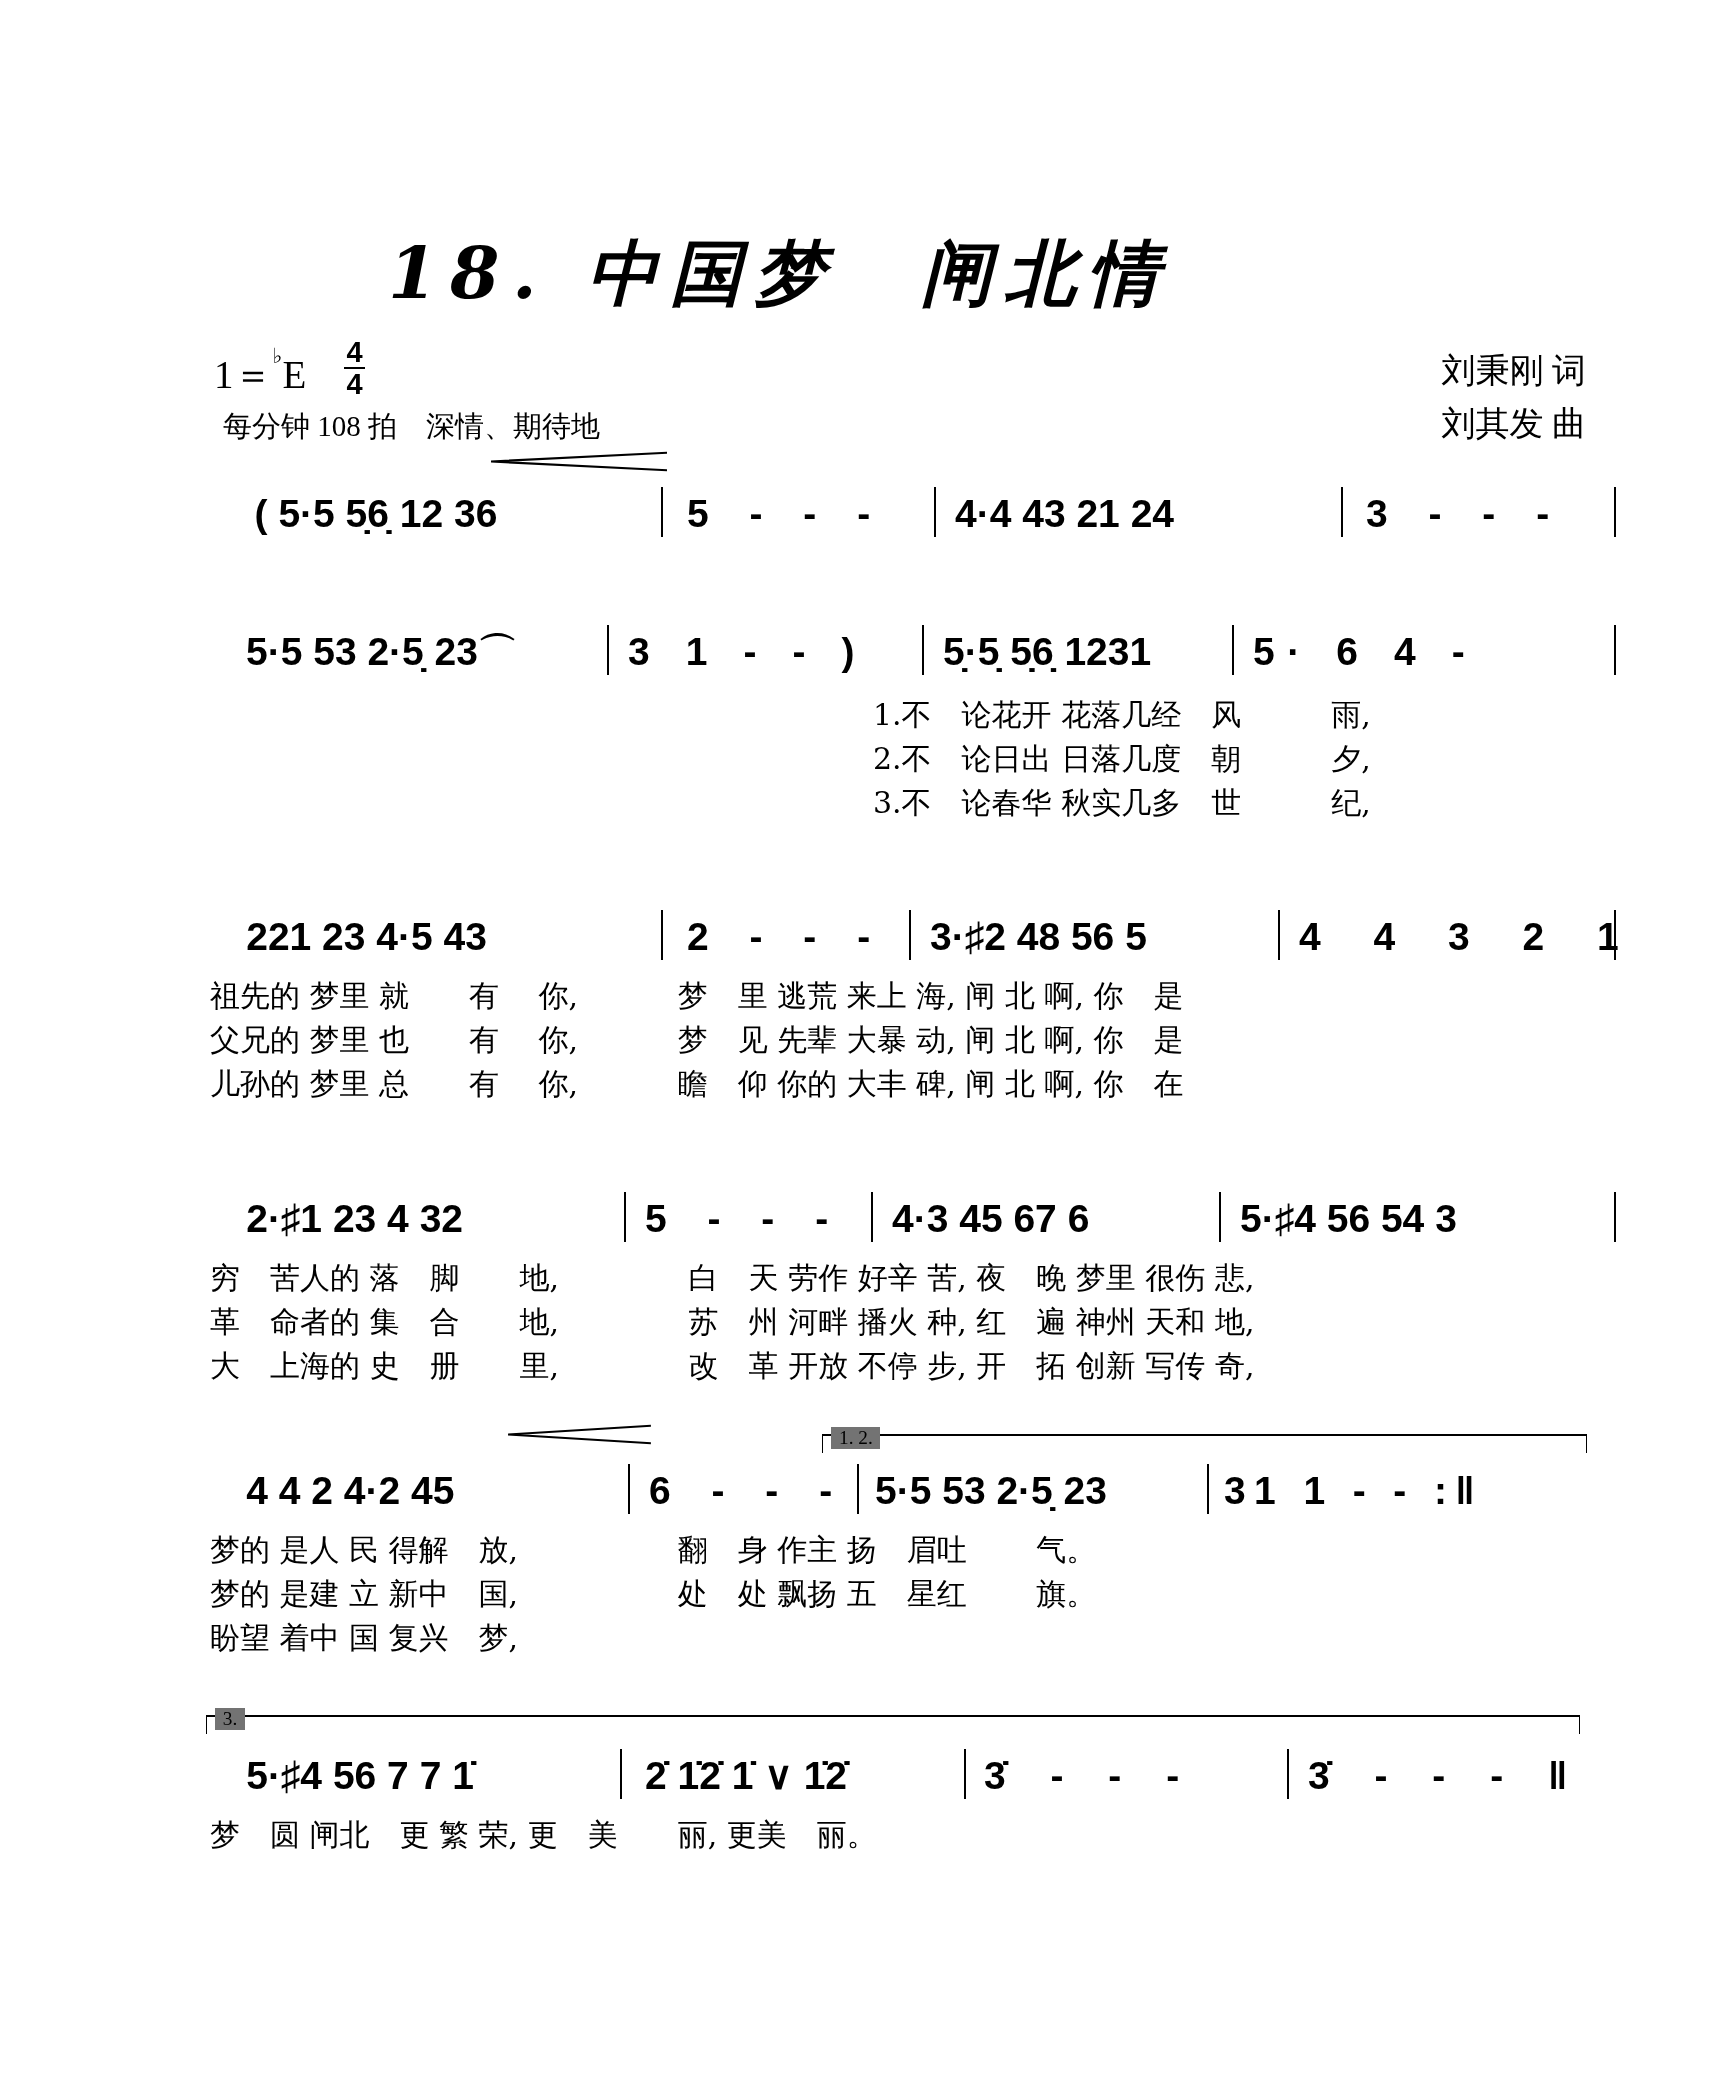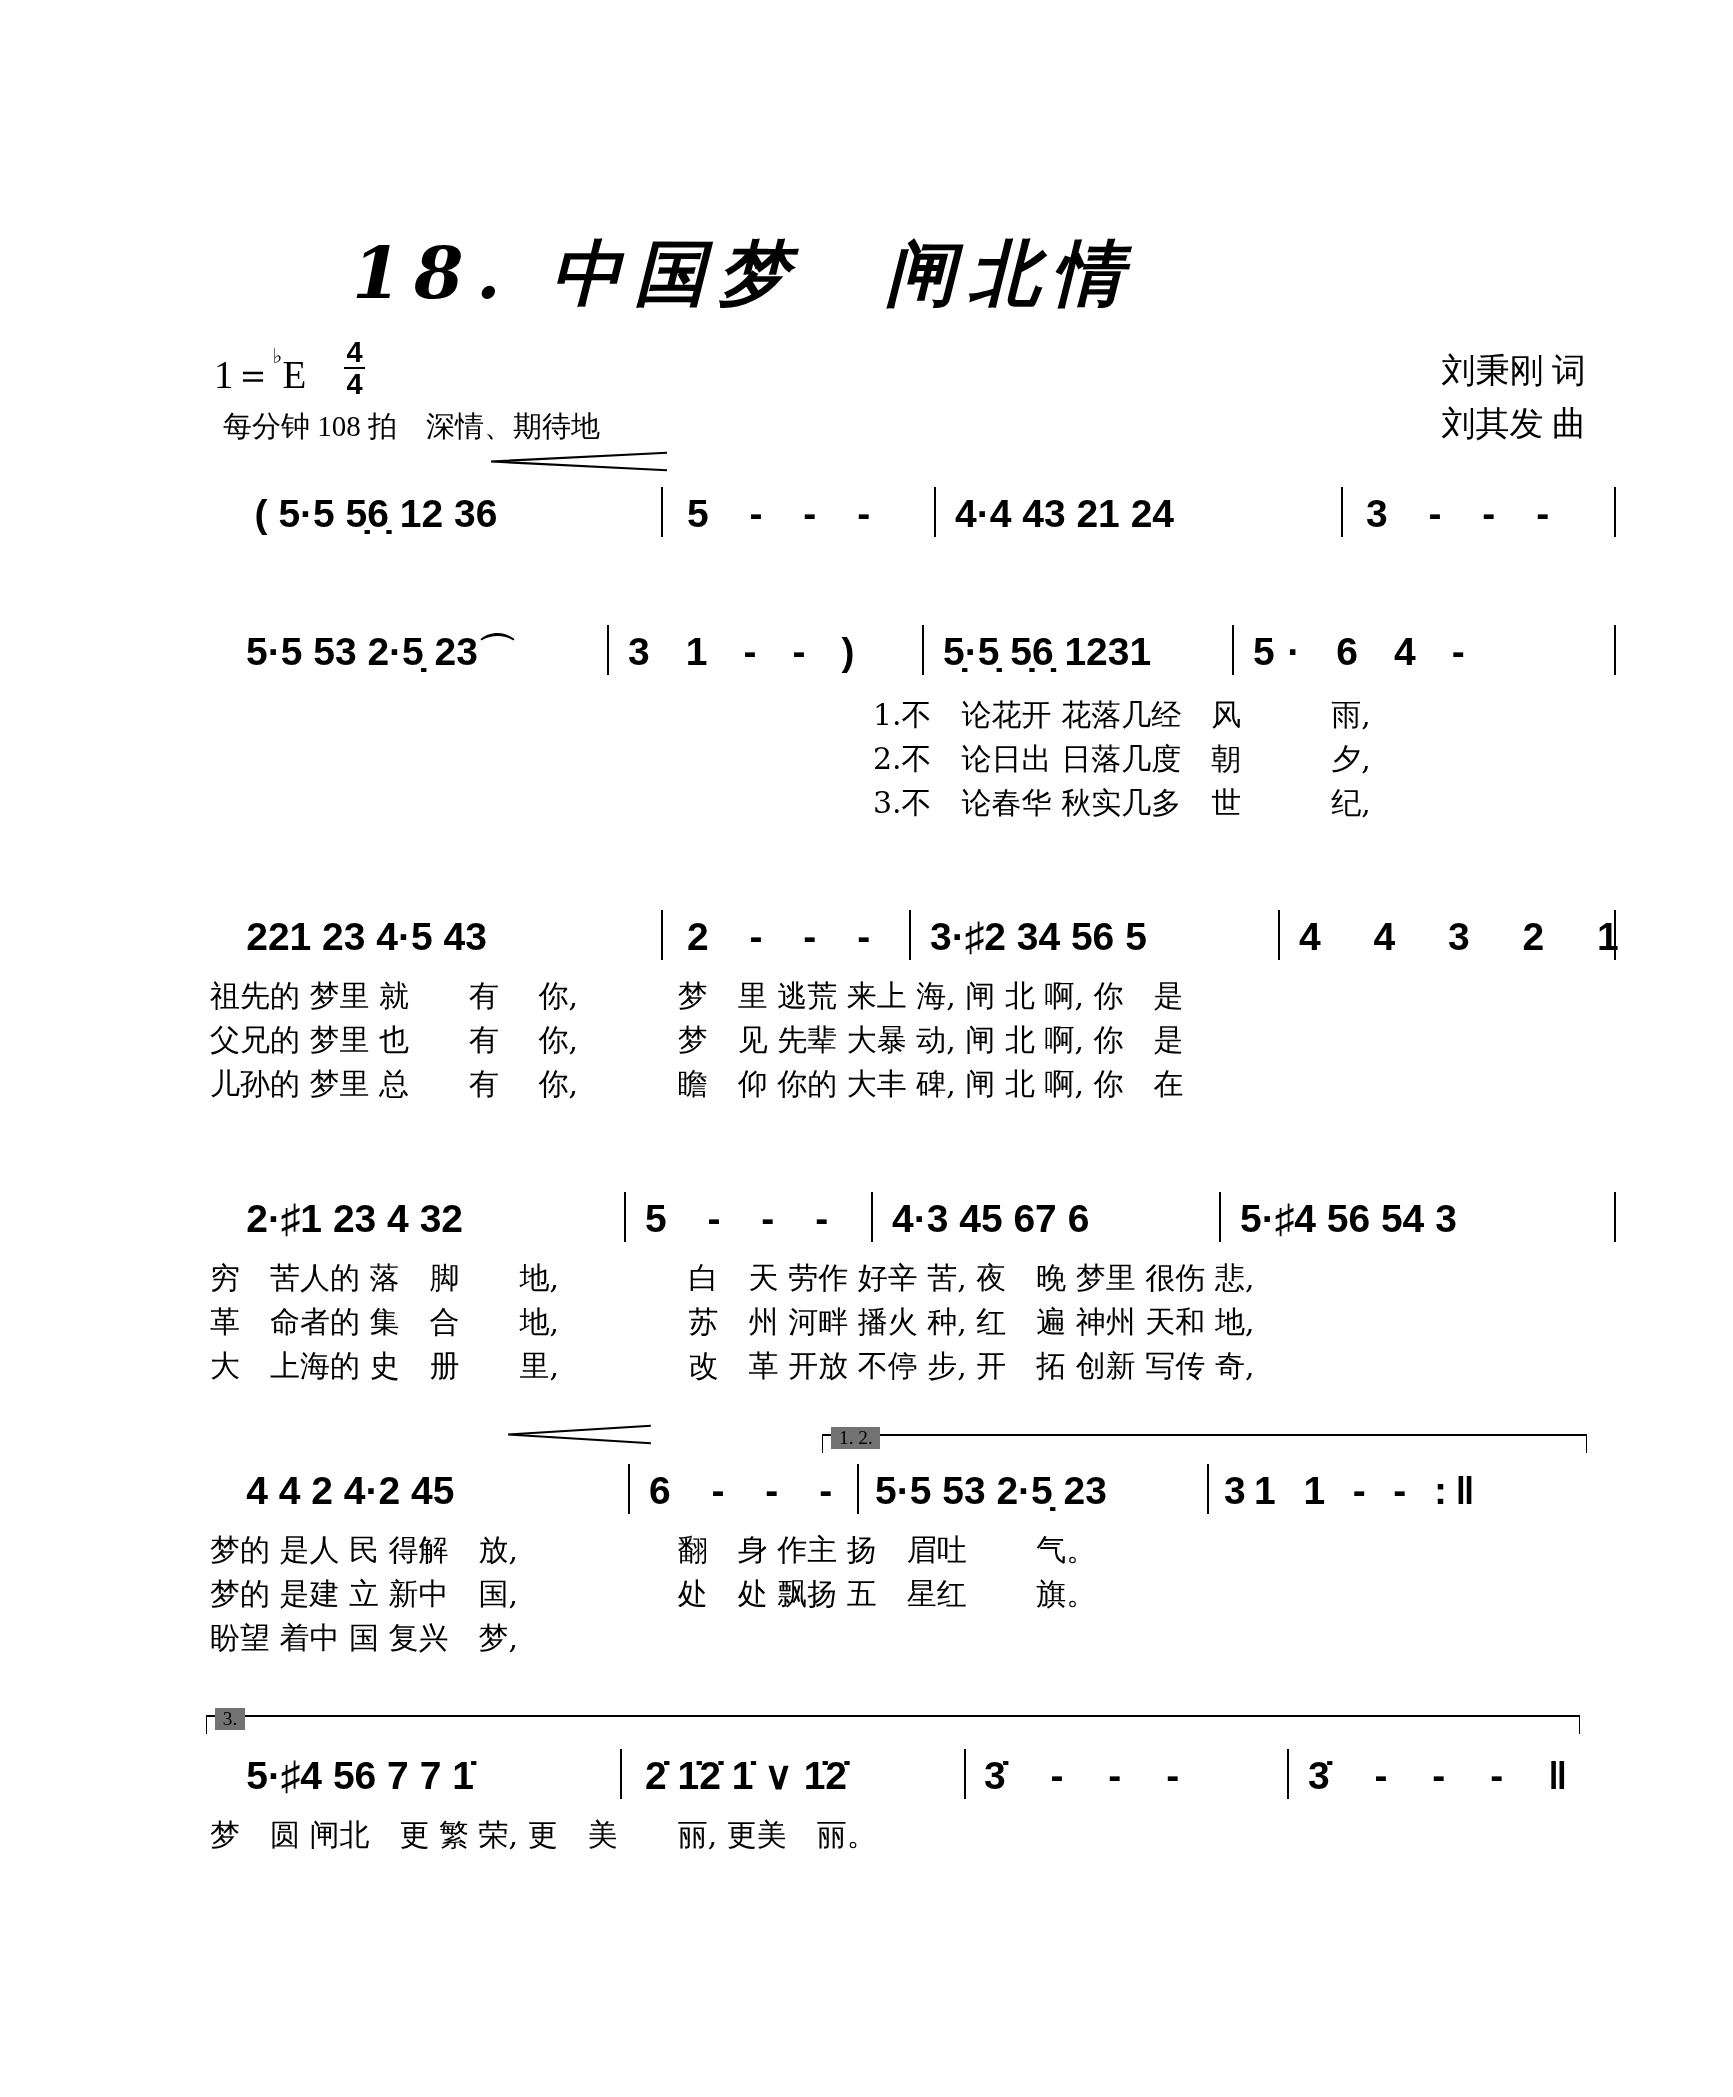--- a/index.html
+++ b/index.html
@@ -1,18 +1,18 @@
 <!DOCTYPE html>
 <html style="font-size:6.7px"><head>
 <meta charset="utf-8">
 <style>
   html, body { margin:0; padding:0; background:#ffffff; }
   body { width:1733px; height:2453px; position:relative; overflow:hidden; color:#000; }
   .abs { position:absolute; }
-  .title { left:0; width:1488px; top:227px; text-align:center; font-family:"DejaVu Serif", serif; font-style:italic; font-weight:bold; font-size:71px; letter-spacing:12.6px; }
+  .title { left:0; width:1488px; top:227px; text-align:center; font-family:"DejaVu Serif", serif; font-style:italic; font-weight:bold; font-size:71px; letter-spacing:12.6px;padding-left:36px; }
   .key { left:214px; top:348px; font-family:"Liberation Serif", serif; font-size:39px; }
   .key sup { font-size:21px; vertical-align:top; position:relative; top:-4.2px; }
   .tsig { left:344px; top:339px; font-family:"Liberation Sans", sans-serif; font-weight:bold; font-size:29px; line-height:26px; text-align:center; width:21px; }
   .tsig .bar { display:block; height:2.5px; background:#000; margin:1.7px 0; }
   .tempo { left:216px; top:407px; font-family:Liberation Serif, serif; font-size:29px;margin-left:7px; }
   .credit { left:1418px; font-family:"Liberation Serif", serif; font-size:34px; width:168px; text-align:right; }
   .hairpin { width:176px; height:21px; }
   .line { left:210px; width:1376px; height:67px; }
   .note-row { position:absolute; left:0; top:0; width:100%; height:50px; font-family:"Liberation Sans", sans-serif; font-weight:bold; font-size:39px; white-space:pre;margin-left:32px; }
   .seg { position:absolute; top:0; height:46px; line-height:46px; }
@@ -70,21 +70,21 @@
   <div class="lyric-row" style="top:111px;left:663px">2.不　论日出 日落几度　朝　　　夕,</div>
   <div class="lyric-row" style="top:155px;left:663px">3.不　论春华 秋实几多　世　　　纪,</div>
 </div>
 
 <div class="abs line" style="top:914px">
   <div class="note-row">
     <span class="seg" style="left:4.2px">221 23 4·5 43</span>
     <span class="barline" style="left:419px"></span>
     <span class="seg" style="left:445px;letter-spacing:15px">2 - - -</span>
     <span class="barline" style="left:667px"></span>
-    <span class="seg" style="left:688px">3·♯2 34 56 5</span>
+    <span class="seg" style="left:688px">3·♯2 48 56 5</span>
     <span class="barline" style="left:1036px"></span>
     <span class="seg" style="left:1057px;letter-spacing:21px">4 4 3 2 1</span>
     <span class="barline" style="left:1372px"></span>
   </div>
   <div class="lyric-row" style="top:63px;left:0">祖先的 梦里 就　　有　 你,　　　 梦　里 逃荒 来上 海, 闸 北 啊, 你　是</div>
   <div class="lyric-row" style="top:107px;left:0">父兄的 梦里 也　　有　 你,　　　 梦　见 先辈 大暴 动, 闸 北 啊, 你　是</div>
   <div class="lyric-row" style="top:151px;left:0">儿孙的 梦里 总　　有　 你,　　　 瞻　仰 你的 大丰 碑, 闸 北 啊, 你　在</div>
 </div>
 
 <div class="abs line" style="top:1196px">

